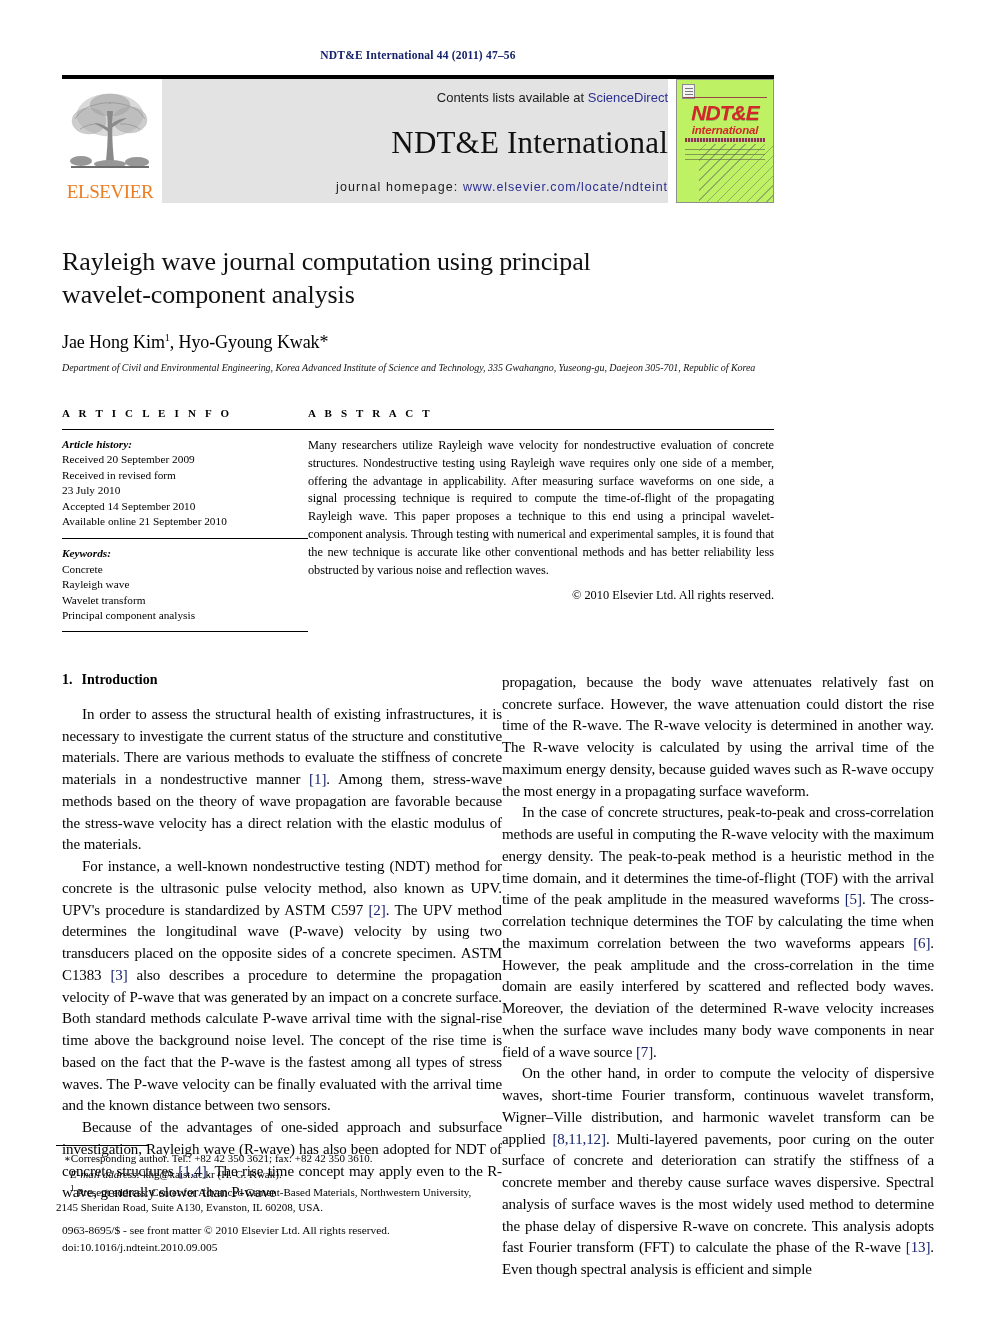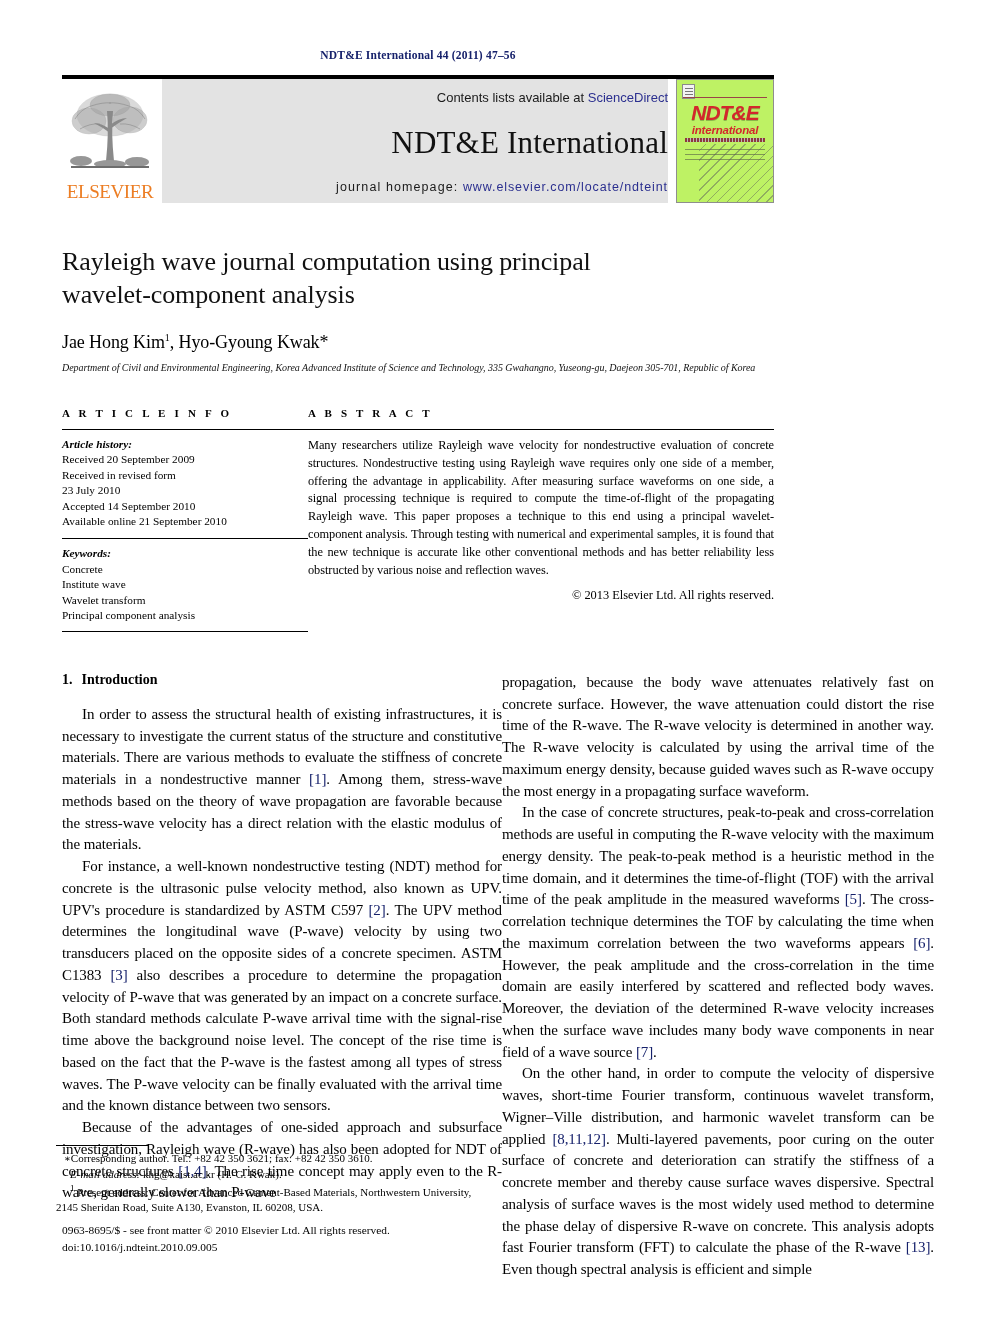--- a/index.html
+++ b/index.html
@@ -346,33 +346,33 @@
         <div>Received in revised form</div>
         <div>23 July 2010</div>
         <div>Accepted 14 September 2010</div>
         <div>Available online 21 September 2010</div>
       </div>
       <div class="kw-wrap">
         <hr class="kw-rule">
         <div class="info-list">
           <div class="it">Keywords:</div>
           <div>Concrete</div>
-          <div>Institute wave</div>
+          <div>Rayleigh wave</div>
           <div>Wavelet transform</div>
           <div>Principal component analysis</div>
         </div>
         <hr class="bottom-rule">
       </div>
     </div>
 
     <div class="col-abs">
       <div class="sec-head">A B S T R A C T</div>
       <hr class="hr-thin">
       <div class="abstract-body">Many researchers utilize Rayleigh wave velocity for nondestructive evaluation of concrete structures. Nondestructive testing using Rayleigh wave requires only one side of a member, offering the advantage in applicability. After measuring surface waveforms on one side, a signal processing technique is required to compute the time-of-flight of the propagating Rayleigh wave. This paper proposes a technique to this end using a principal wavelet-component analysis. Through testing with numerical and experimental samples, it is found that the new technique is accurate like other conventional methods and has better reliability less obstructed by various noise and reflection waves.</div>
-      <div class="copyright">© 2013 Elsevier Ltd. All rights reserved.</div>
+      <div class="copyright">© 2010 Elsevier Ltd. All rights reserved.</div>
     </div>
 
   </div>
 
   <div class="body2col">
 
     <div class="bodycol left">
       <div class="sect-title">
         <span class="num">1.</span><span>Introduction</span>
       </div>

